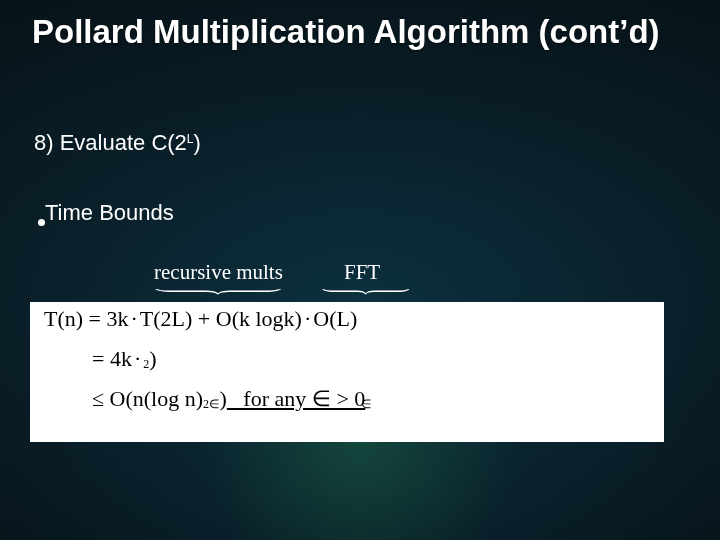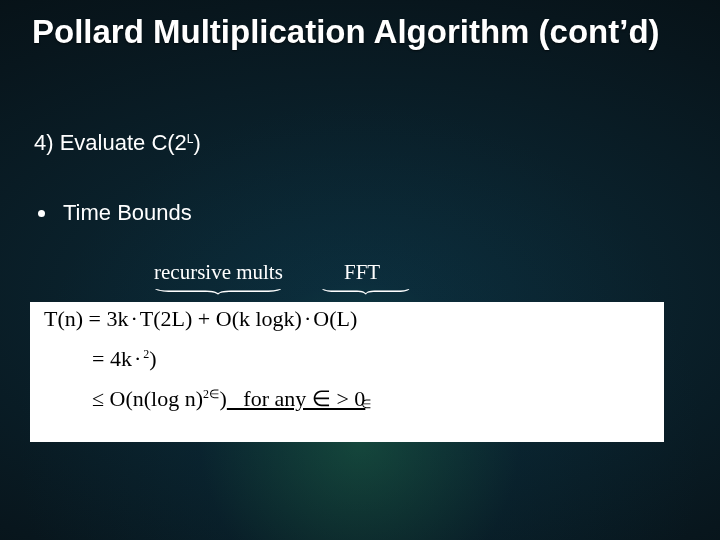--- a/index.html
+++ b/index.html
@@ -27,22 +27,21 @@
     position: absolute;
     left: 34px; top: 130px;
     font-size: 22px;
     color: #fff;
   }
   .step .sup { font-size: 12px; vertical-align: 7px; }
   .bullet-row {
     position: absolute;
     left: 38px; top: 200px;
     display: flex;
-    align-items: center;
-    gap: 18px;
+    align-items: flex-end;
     font-size: 22px;
   }
   .bullet-dot {
     width: 7px; height: 7px;
     border-radius: 50%;
     background: #fff;
     flex: 0 0 auto;
   }
   .anno {
     position: absolute;
@@ -71,21 +70,21 @@
     left: 30px; top: 302px;
     width: 634px; height: 140px;
     background: #ffffff;
     color: #000;
     font-family: "Times New Roman", Times, serif;
     font-size: 22px;
     padding: 6px 14px 8px 14px;
   }
   .mathbox .row {
     display: flex;
-    align-items: flex-start;
+    align-items: flex-end;
     white-space: nowrap;
     line-height: 1;
   }
   .mathbox .row + .row { margin-top: 18px; }
   .mathbox .indent { width: 48px; display: inline-block; }
   .mathbox sup { font-size: 12px; vertical-align: 8px; }
   .mdot { padding: 0 2px; }
   .eps-over {
     position: absolute;
     font-size: 12px;
@@ -95,21 +94,21 @@
   }
 </style>
 </head>
 <body>
 
 <div class="slide">
 
   <h1 class="title">Pollard Multiplication Algorithm (cont’d)</h1>
 
   <div class="step">
-    <span>4) Evaluate C(2</span><span class="sup">L</span><span>)</span>
+    <span>8) Evaluate C(2</span><span class="sup">L</span><span>)</span>
   </div>
 
   <div class="bullet-row">
     <span class="bullet-dot"></span>
     <span>Time Bounds</span>
   </div>
 
   <div class="anno rec">recursive mults</div>
   <div class="anno fft">FFT</div>
 

